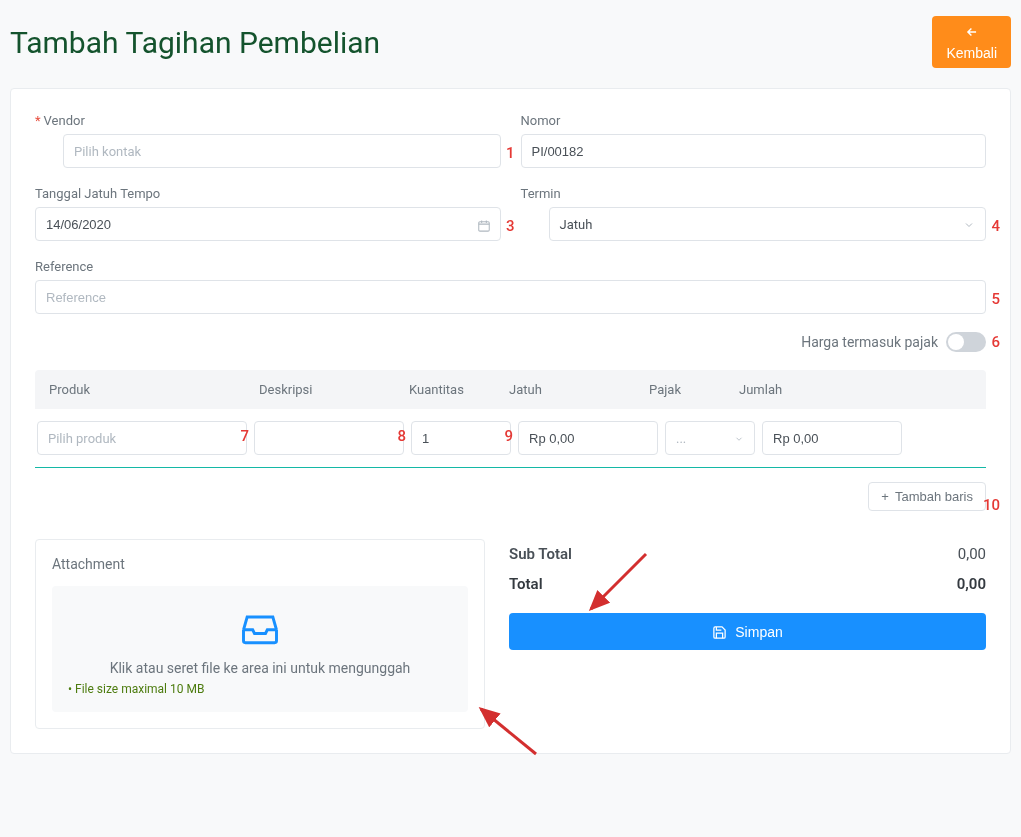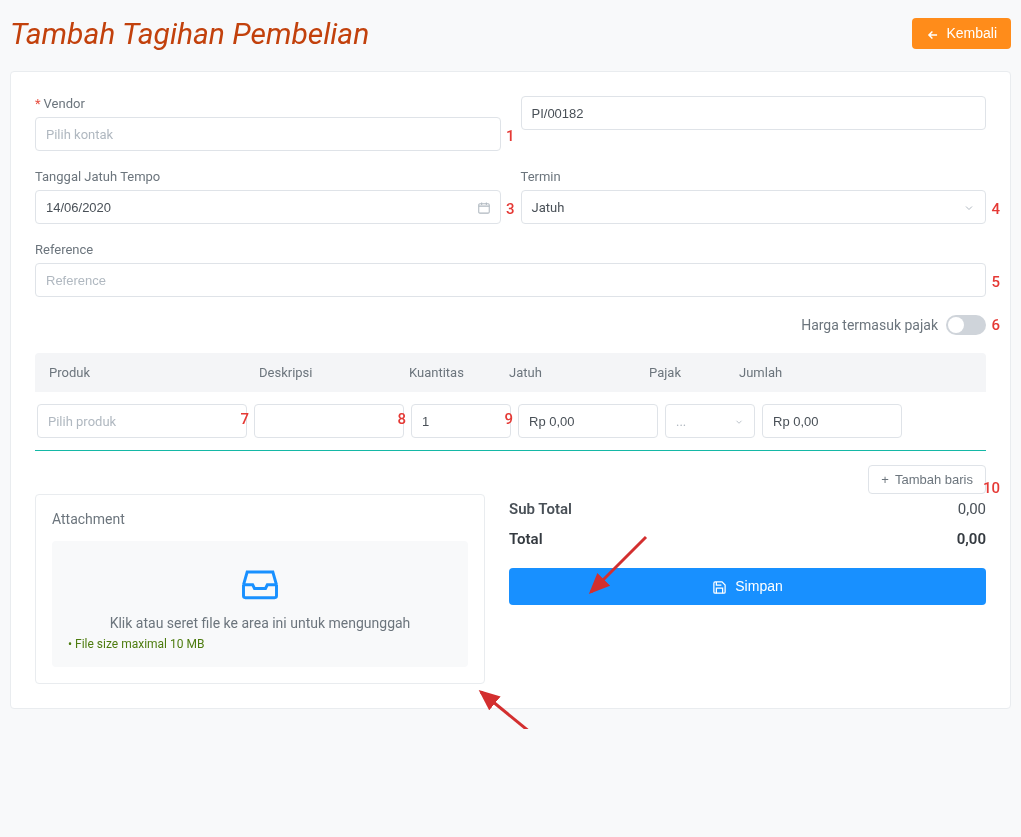--- a/index.html
+++ b/index.html
@@ -12,34 +12,34 @@
 }
 .page-header {
   display: flex;
   justify-content: space-between;
   align-items: center;
   padding: 16px 10px 20px 10px;
 }
 .page-title {
   font-size: 30px;
   font-weight: 400;
-  color: #c2410c;
-  font-style: italic;
+  color: #14532d;
 }
 .btn-back {
   background: #ff8c1a;
   color: #fff;
   border: none;
   padding: 7px 14px;
   border-radius: 4px;
   font-size: 14px;
   cursor: pointer;
   display: inline-flex;
   align-items: center;
   gap: 6px;
+  flex-direction: column;
 }
 .card {
   background: #fff;
   border: 1px solid #e9ecef;
   border-radius: 4px;
   padding: 24px;
   margin: 0 10px 20px 10px;
 }
 .row { display: flex; gap: 20px; margin-bottom: 18px; position: relative; }
 .col { flex: 1; position: relative; }
@@ -63,21 +63,21 @@
 .input::placeholder { color: #b0b8c0; }
 .input-wrap { position: relative; }
 .suffix-icon {
   position: absolute;
   right: 10px;
   top: 50%;
   transform: translateY(-50%);
   color: #b0b8c0;
   pointer-events: none;
 }
-.select-wrap { position: relative; }
+.select-wrap { position: relative; margin-left: 28px; }
 .select-display {
   width: 100%;
   height: 34px;
   border: 1px solid #dfe3e8;
   border-radius: 4px;
   padding: 0 10px;
   font-size: 13px;
   color: #495057;
   background: #fff;
   display: flex;
@@ -153,21 +153,21 @@
   border:1px solid #dfe3e8;
   border-radius:4px;
   padding:6px 12px;
   font-size:13px;
   color:#6c757d;
   cursor:pointer;
   display:inline-flex;
   align-items:center;
   gap:6px;
 }
-.bottom { display:flex; gap:24px; align-items:flex-start; }
+.bottom { display:flex; gap:24px; margin-top:28px; align-items:flex-start; }
 .attach-card {
   flex:0 0 450px;
   border:1px solid #e9ecef;
   border-radius:4px;
   padding:16px;
 }
 .attach-title { font-size:14px; color:#6c757d; margin-bottom:14px; }
 .dropzone {
   background:#f8f9fa;
   border-radius:4px;
@@ -225,20 +225,21 @@
     <div class="col">
       <label class="label"><span class="req">*</span><span>Vendor</span></label>
       <div class="select-wrap">
         <div class="select-display">
           <span class="placeholder">Pilih kontak</span>
         </div>
       </div>
       <span class="ann" style="right:-14px; bottom:6px;">1</span>
     </div>
     <div class="col">
+      <label class="label">Nomor</label>
       <input class="input" value="PI/00182" style="">
     </div>
   </div>
 
   <div class="row">
     <div class="col">
       <label class="label">Tanggal Jatuh Tempo</label>
       <div class="input-wrap">
         <input class="input" value="14/06/2020" style="">
         <span class="suffix-icon">

